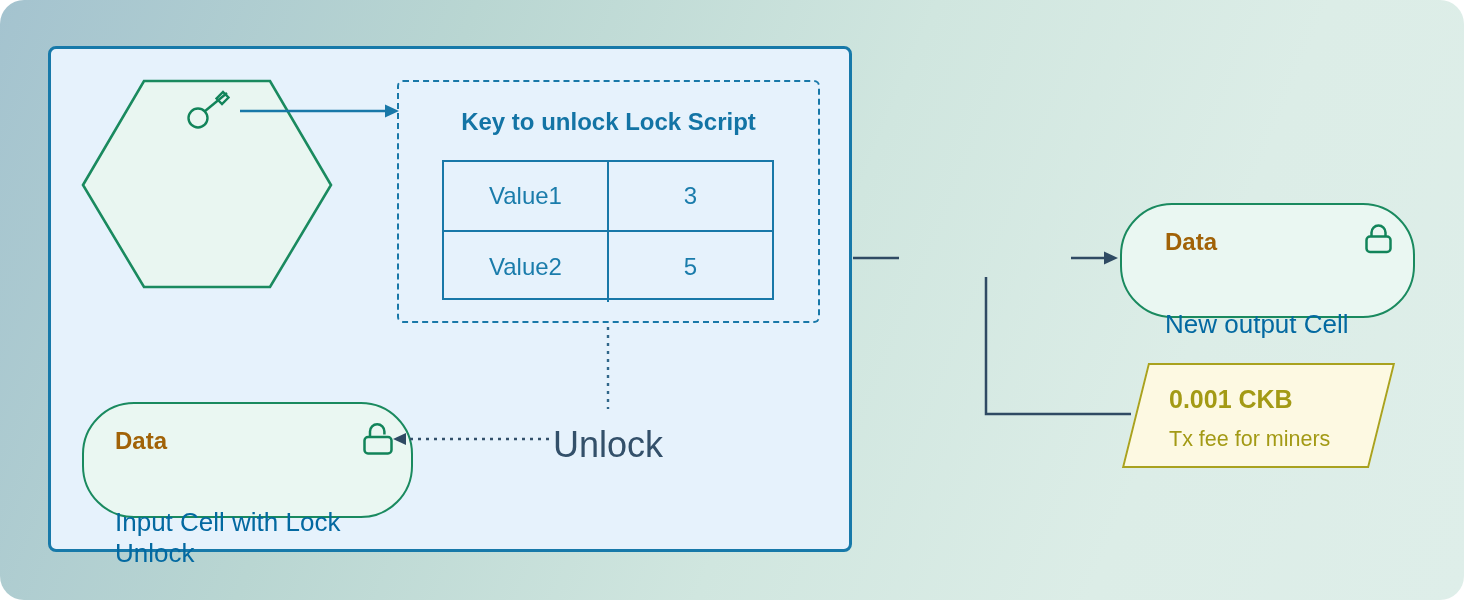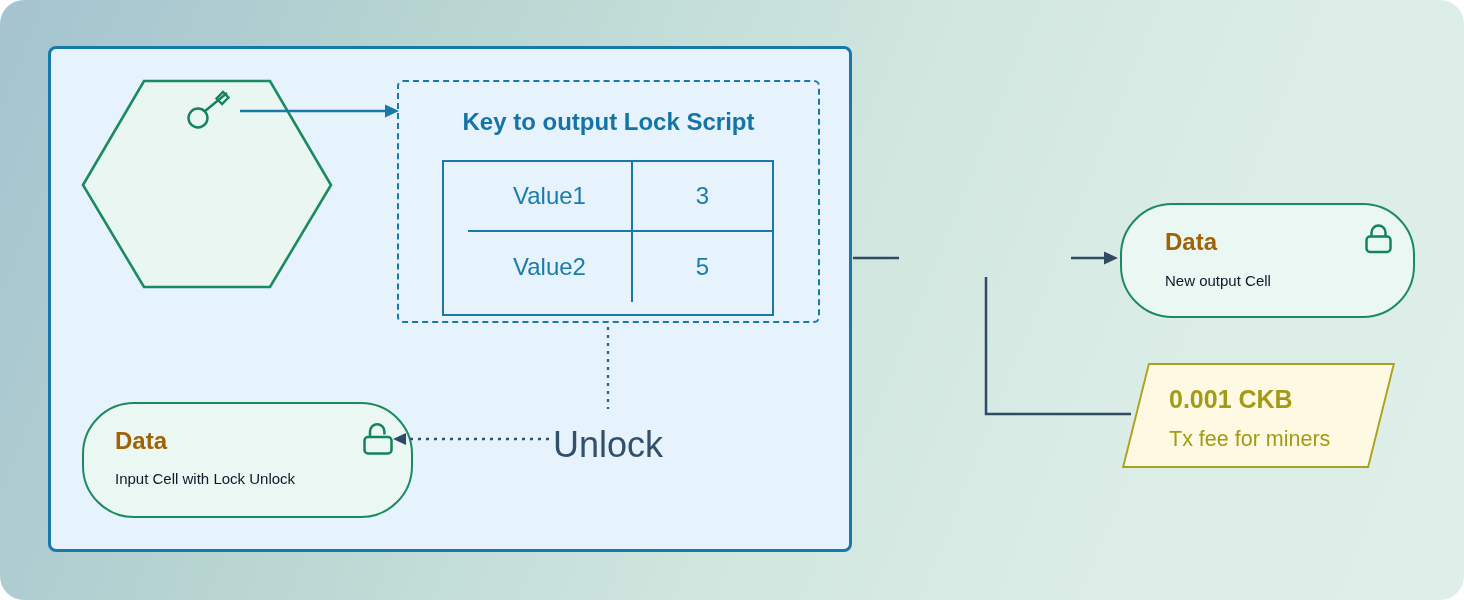--- a/index.html
+++ b/index.html
@@ -26,38 +26,38 @@
   
   .dashed-box{
     position:absolute;left:397px;top:80px;width:423px;height:243px;
     border:2px dashed #1878a8;border-radius:6px;box-sizing:border-box;
   }
   .keybox-title{
     position:absolute;left:0;top:26px;width:100%;text-align:center;
     font-size:24px;font-weight:bold;color:#1374a5;
   }
   .ktable{
-    position:absolute;left:43px;top:78px;width:332px;height:156px;
+    position:absolute;left:43px;top:78px;width:332px;height:140px;
     display:grid;grid-template-columns:165px 1fr;grid-template-rows:70px 70px;
-    border:2.5px solid #1878a8;box-sizing:border-box;padding-left:24px;
+    border:2.5px solid #1878a8;box-sizing:border-box;
   }
   .ktable .cell{
     display:flex;align-items:center;justify-content:center;
     font-size:24px;color:#1a7cab;
     border-right:2px solid #1878a8;border-bottom:2px solid #1878a8;
   }
   .ktable .cell:nth-child(2n){border-right:none;}
   .ktable .cell:nth-child(n+3){border-bottom:none;text-align:center;}
   
   .pill{
     position:absolute;background:#eaf7f2;border:2.5px solid #1a8a5f;
     border-radius:52px;box-sizing:border-box;
   }
   .pill .pill-title{position:absolute;font-size:24px;font-weight:bold;color:#a16207;}
-  .pill .pill-sub{position:absolute;font-size:15px;color:#0f172a;}
+  .pill .pill-sub{position:absolute;font-size:26px;color:#0369a1;margin-top:37px;}
   .pill-input{left:82px;top:402px;width:331px;height:116px;}
   .pill-output{left:1120px;top:203px;width:295px;height:115px;}
   .lock-svg{position:absolute;}
   
   .unlock-label{
     position:absolute;left:547px;top:424px;width:122px;text-align:center;
     font-size:36px;color:#33506a;
   }
   .transaction-label{
     position:absolute;left:900px;top:241px;width:172px;text-align:center;
@@ -87,21 +87,21 @@
 
   <svg class="key-svg" width="50" height="46" viewBox="0 0 50 46">
     <g fill="none" stroke="#12845a" stroke-width="2.4">
       <circle cx="12" cy="32" r="9.5"></circle>
       <line x1="18.8" y1="25.2" x2="41" y2="7"></line>
       <path d="M30.5,12.5 L36,18 L42.5,11.5 L37,6 Z"></path>
     </g>
   </svg>
 
   <div class="dashed-box">
-    <div class="keybox-title">Key to output Lock Script</div>
+    <div class="keybox-title">Key to unlock Lock Script</div>
     <div class="ktable">
       <div class="cell">Value1</div>
       <div class="cell">3</div>
       <div class="cell">Value2</div>
       <div class="cell">5</div>
     </div>
   </div>
 
   <div class="unlock-label">Unlock</div>
 

